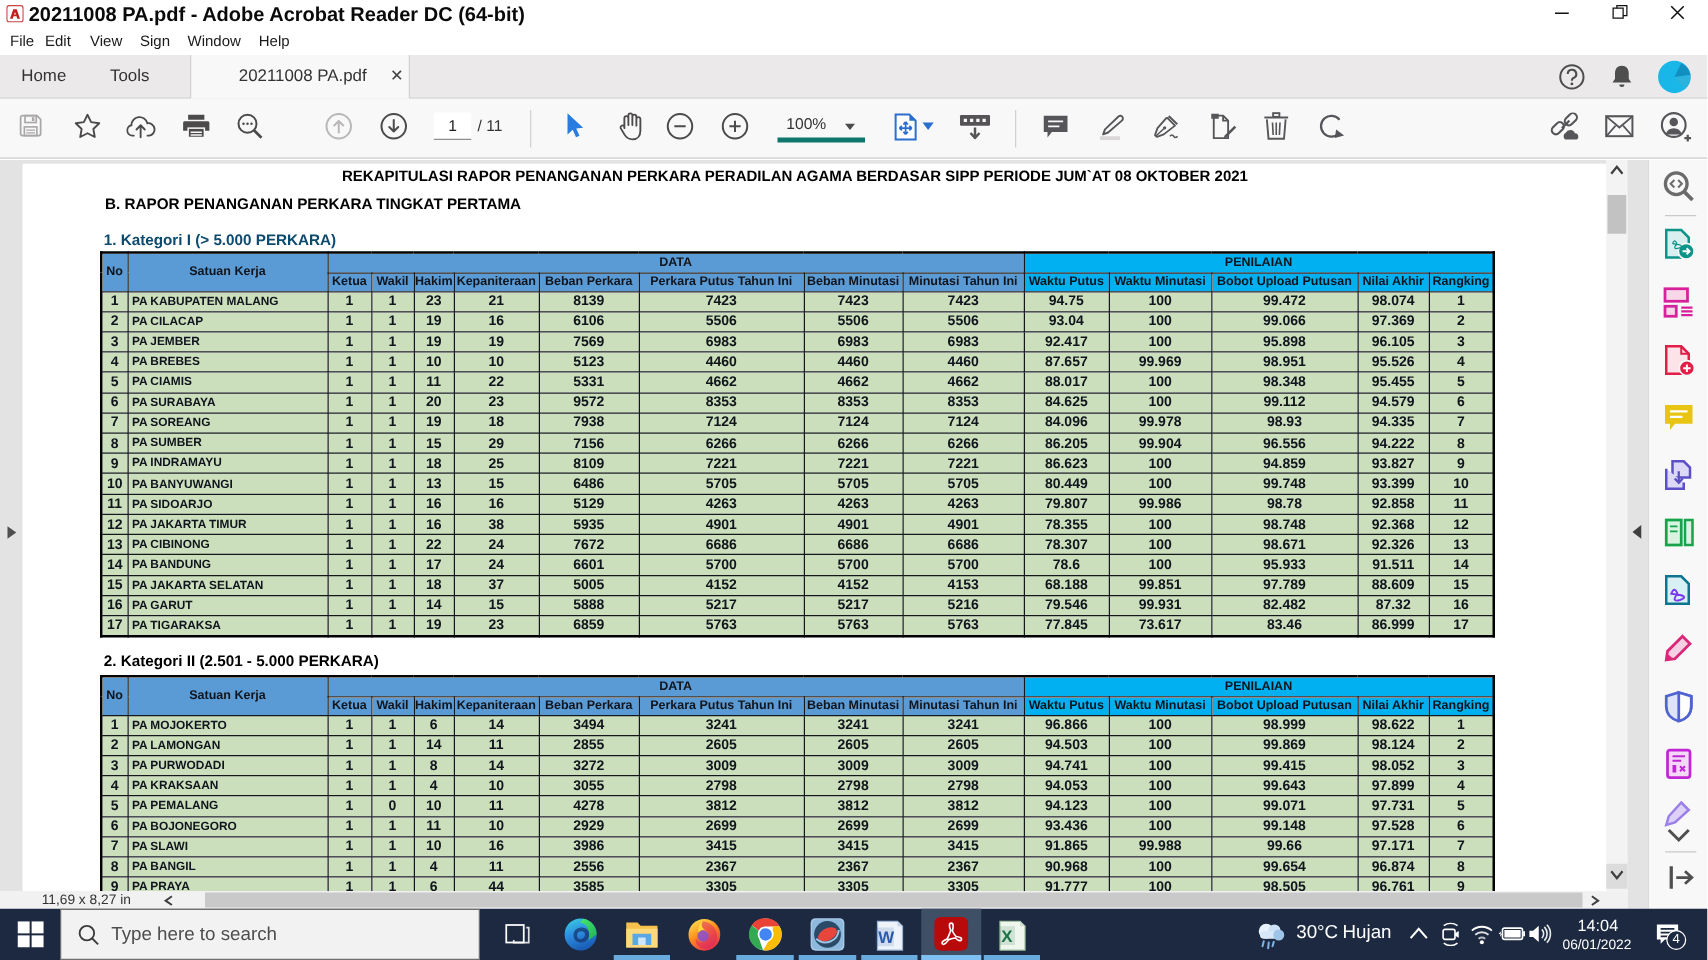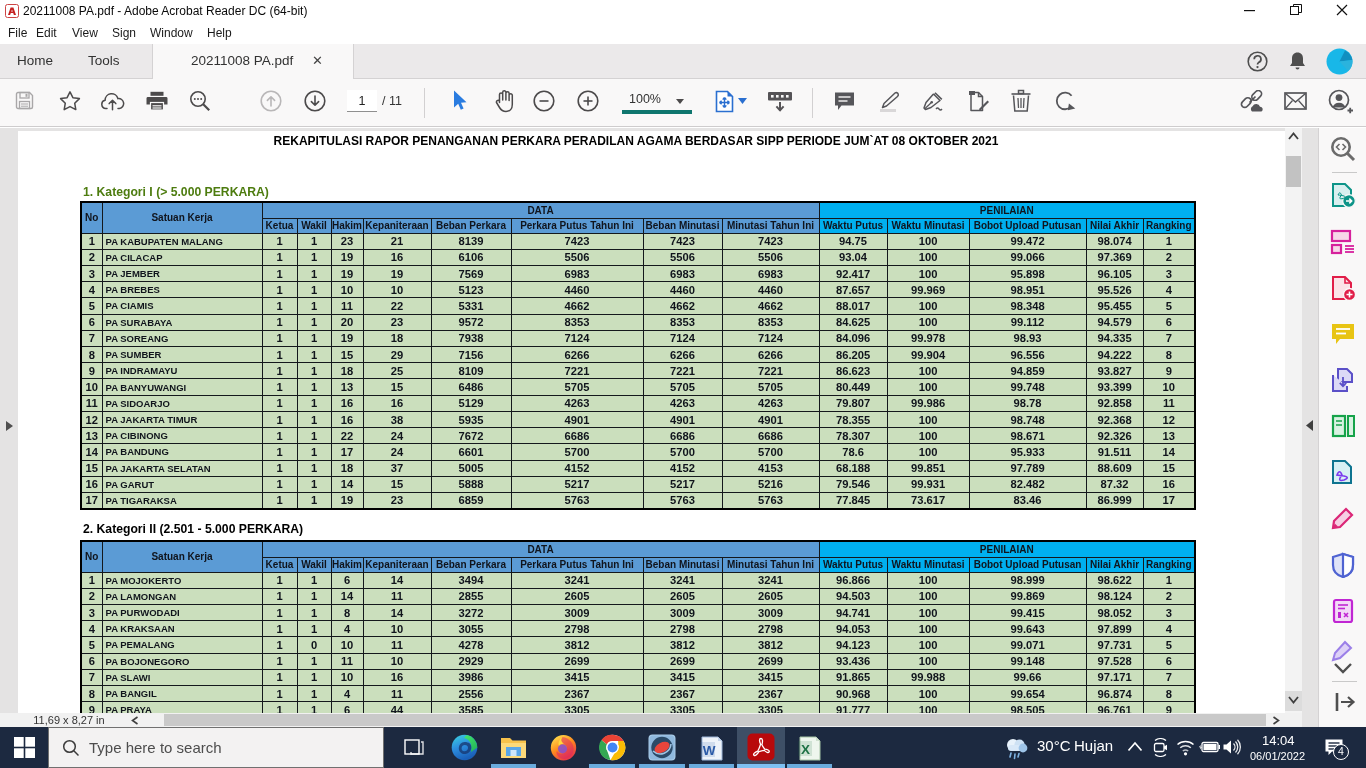--- a/index.html
+++ b/index.html
@@ -3,30 +3,30 @@
 <meta charset="utf-8">
 <style>
 * { margin:0; padding:0; box-sizing:border-box; }
 html,body { width:1366px; height:768px; overflow:hidden; }
 body { font-family:"Liberation Sans", sans-serif; position:relative; background:#fff; }
 .abs { position:absolute; }
 svg { display:block; }
 
 
 #titlebar { position:absolute; left:0; top:0; width:1366px; height:22px; background:#fff; }
-#titlebar .ttext { position:absolute; left:23px; top:4px; font-size:12px; color:#0a0a0a; }
+#titlebar .ttext { position:absolute; left:23px; top:4px; font-size:16px; color:#0a0a0a;font-weight:bold; }
 
 
 #menubar { position:absolute; left:0; top:22px; width:1312px; height:22px; background:#fff; font-size:12px; color:#1a1a1a; }
 #menubar span { position:absolute; top:4px; }
 
 
 #tabbar { position:absolute; left:0; top:44px; width:1366px; height:35px; background:#ebe9ea; border-bottom:1px solid #d4d2d3; }
 .tbtn { position:absolute; top:0; height:34px; line-height:34px; font-size:13.5px; color:#323232; }
-#activetab { position:absolute; left:152px; top:0; width:202px; height:35px; background:#f9f8f8; border-left:1px solid #d4d2d3; border-right:1px solid #d4d2d3; }
+#activetab { position:absolute; left:152px; top:0; width:176px; height:35px; background:#f9f8f8; border-left:1px solid #d4d2d3; border-right:1px solid #d4d2d3; }
 #activetab .tname { position:absolute; left:38px; top:0; height:34px; line-height:34px; font-size:13.5px; color:#323232; }
 #activetab .tx { position:absolute; left:159px; top:10px; font-size:13px; color:#444; line-height:13px; }
 
 
 #toolbar { position:absolute; left:0; top:79px; width:1366px; height:48px; background:#f9f8f8; border-bottom:1px solid #cecccd; }
 .tsep { position:absolute; top:9px; width:1px; height:30px; background:#d2d0d1; }
 
 
 #docarea { position:absolute; left:0; top:128px; width:1285px; height:585px; background:#e4e3e3; overflow:hidden; }
 #page { position:absolute; left:18px; top:3px; width:1267px; height:700px; background:#fff; }
@@ -277,21 +277,22 @@
     <circle cx="11" cy="11" r="9.5" fill="none" stroke="#56565a" stroke-width="1.7"></circle>
     <circle cx="11" cy="8.6" r="3.4" fill="#56565a"></circle>
     <path d="M4.5 18.5 a6.8 6.8 0 0 1 13 0 Z" fill="#56565a"></path>
     <path d="M19.5 21.5 L25 21.5 M22.2 18.8 L22.2 24.2" stroke="#56565a" stroke-width="1.8"></path>
   </svg>
 </div>
 
 <div id="docarea">
   <div id="page">
     <div class="abs" style="left:251px; top:3px; width:734px; font-size:12px; font-weight:bold; color:#000; text-align:center; white-space:nowrap;">REKAPITULASI RAPOR PENANGANAN PERKARA PERADILAN AGAMA BERDASAR SIPP PERIODE JUM`AT 08 OKTOBER 2021</div>
-    <div class="abs" style="left:65px; top:54px; font-size:12.2px; font-weight:bold; color:#4d7c0f;">1. Kategori I (&gt; 5.000 PERKARA)</div>
+    <div class="abs" style="left:66px; top:25px; font-size:12.2px; font-weight:bold; color:#000;">B. RAPOR PENANGANAN PERKARA TINGKAT PERTAMA</div>
+    <div class="abs" style="left:65px; top:54px; font-size:12.2px; font-weight:bold; color:#0c4a6e;">1. Kategori I (&gt; 5.000 PERKARA)</div>
     <div class="abs" id="tb1" style="left:62px; top:70px;">
         <table class="rpt">
 <colgroup>
             <col style="width:21px">
             <col style="width:160px">
             <col style="width:35px">
             <col style="width:34px">
             <col style="width:32px">
             <col style="width:68px">
             <col style="width:80px">

